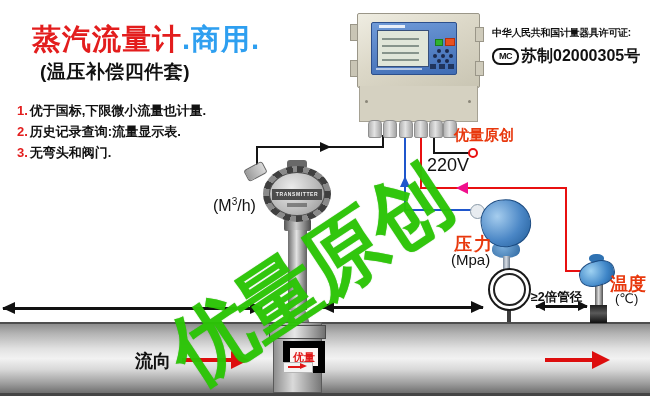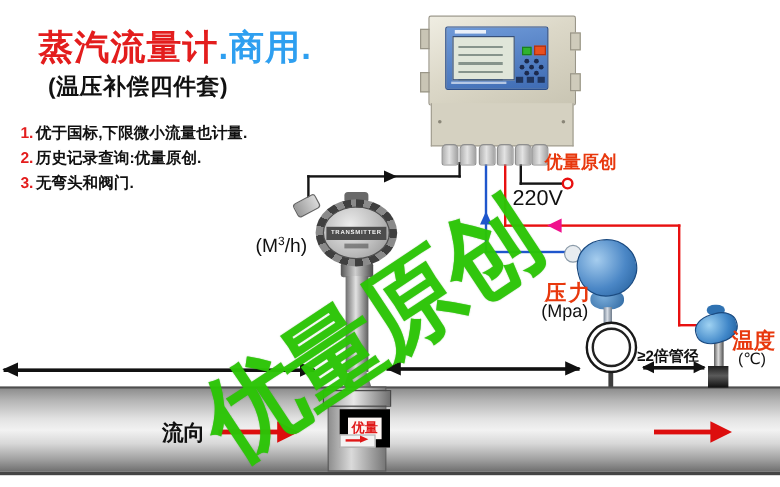--- a/index.html
+++ b/index.html
@@ -123,24 +123,31 @@
 
 <div id="stage">
 
   <div class="abs title">
     <span class="red">蒸汽流量计</span><span class="blue">.商用.</span>
   </div>
   <div class="abs subtitle">(温压补偿四件套)</div>
 
   <div class="abs features">
     <div><span class="num">1.</span><span>优于国标,下限微小流量也计量.</span></div>
-    <div><span class="num">2.</span><span>历史记录查询:优量原创.</span></div>
+    <div><span class="num">2.</span><span>历史记录查询:流量显示表.</span></div>
     <div><span class="num">3.</span><span>无弯头和阀门.</span></div>
   </div>
 
+  <div class="abs cert">
+    <div class="l1">中华人民共和国计量器具许可证:</div>
+    <div class="l2">
+      <span class="mcbadge">MC</span>
+      <span>苏制02000305号</span>
+    </div>
+  </div>
 
   <div class="abs tab" style="left:350px;top:24px;"></div>
   <div class="abs tab" style="left:350px;top:60px;"></div>
   <div class="abs encl-lid"></div>
   <div class="abs encl-base"></div>
   <div class="abs knob" style="left:475px;top:27px;"></div>
   <div class="abs knob" style="left:475px;top:61px;"></div>
   <div class="abs panel"></div>
   <div class="abs" style="left:379px;top:25px;width:26px;height:3px;background:rgba(255,255,255,.85);z-index:5;"></div>
   <div class="abs lcd"></div>

